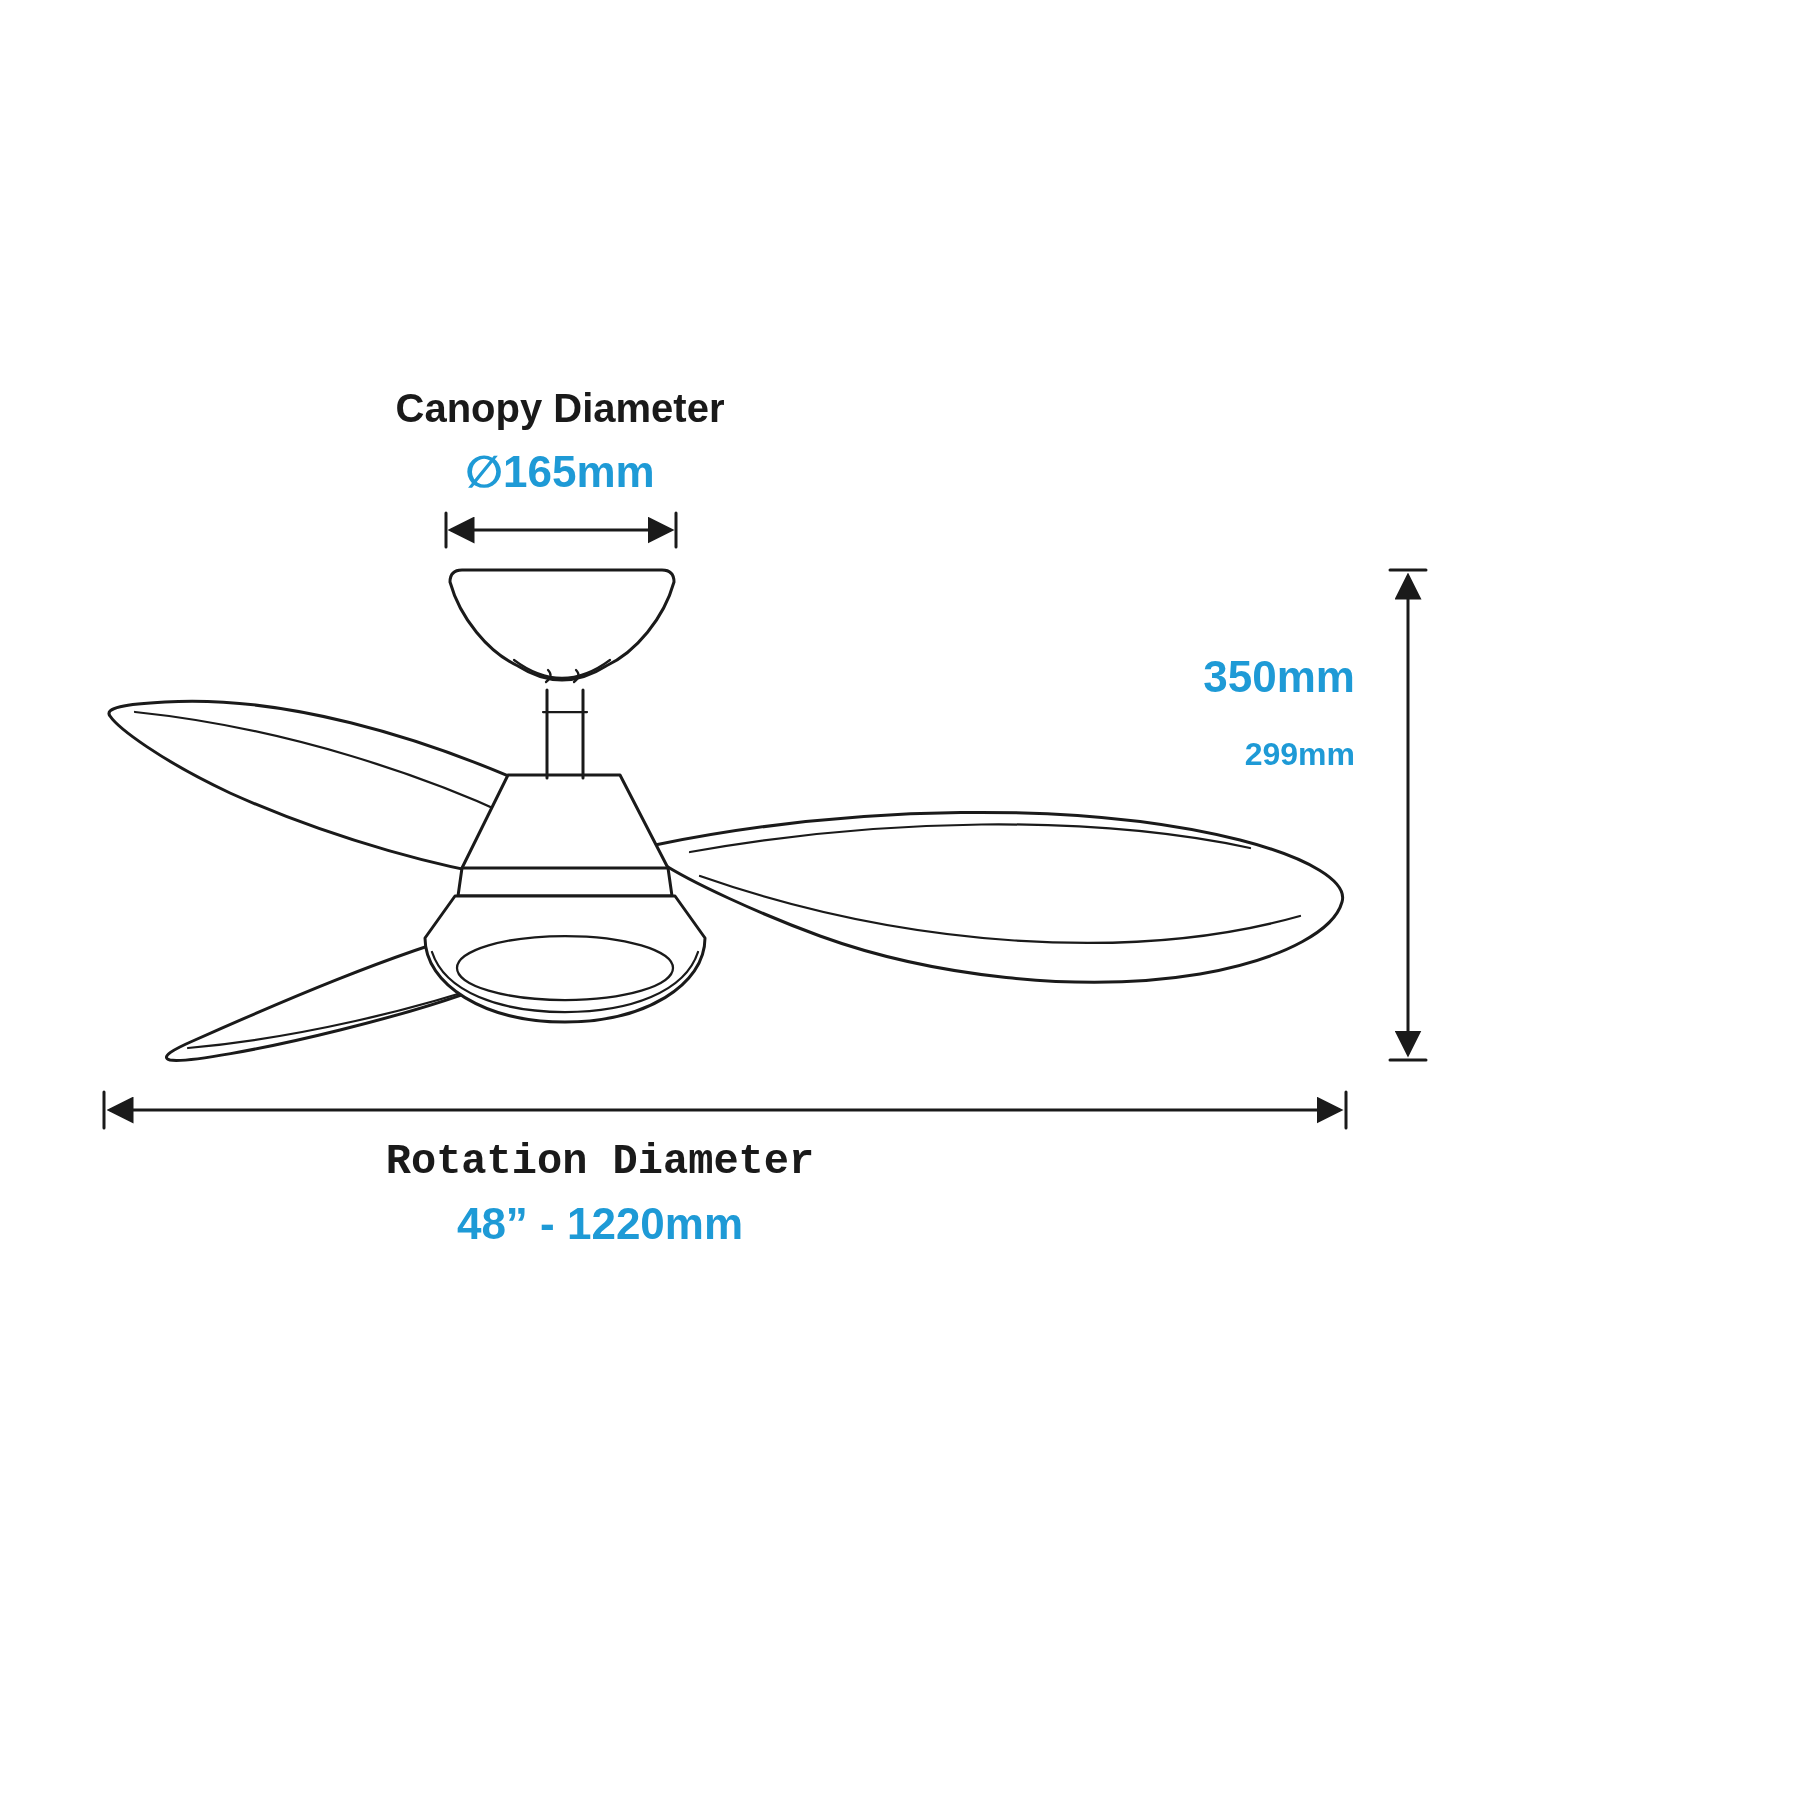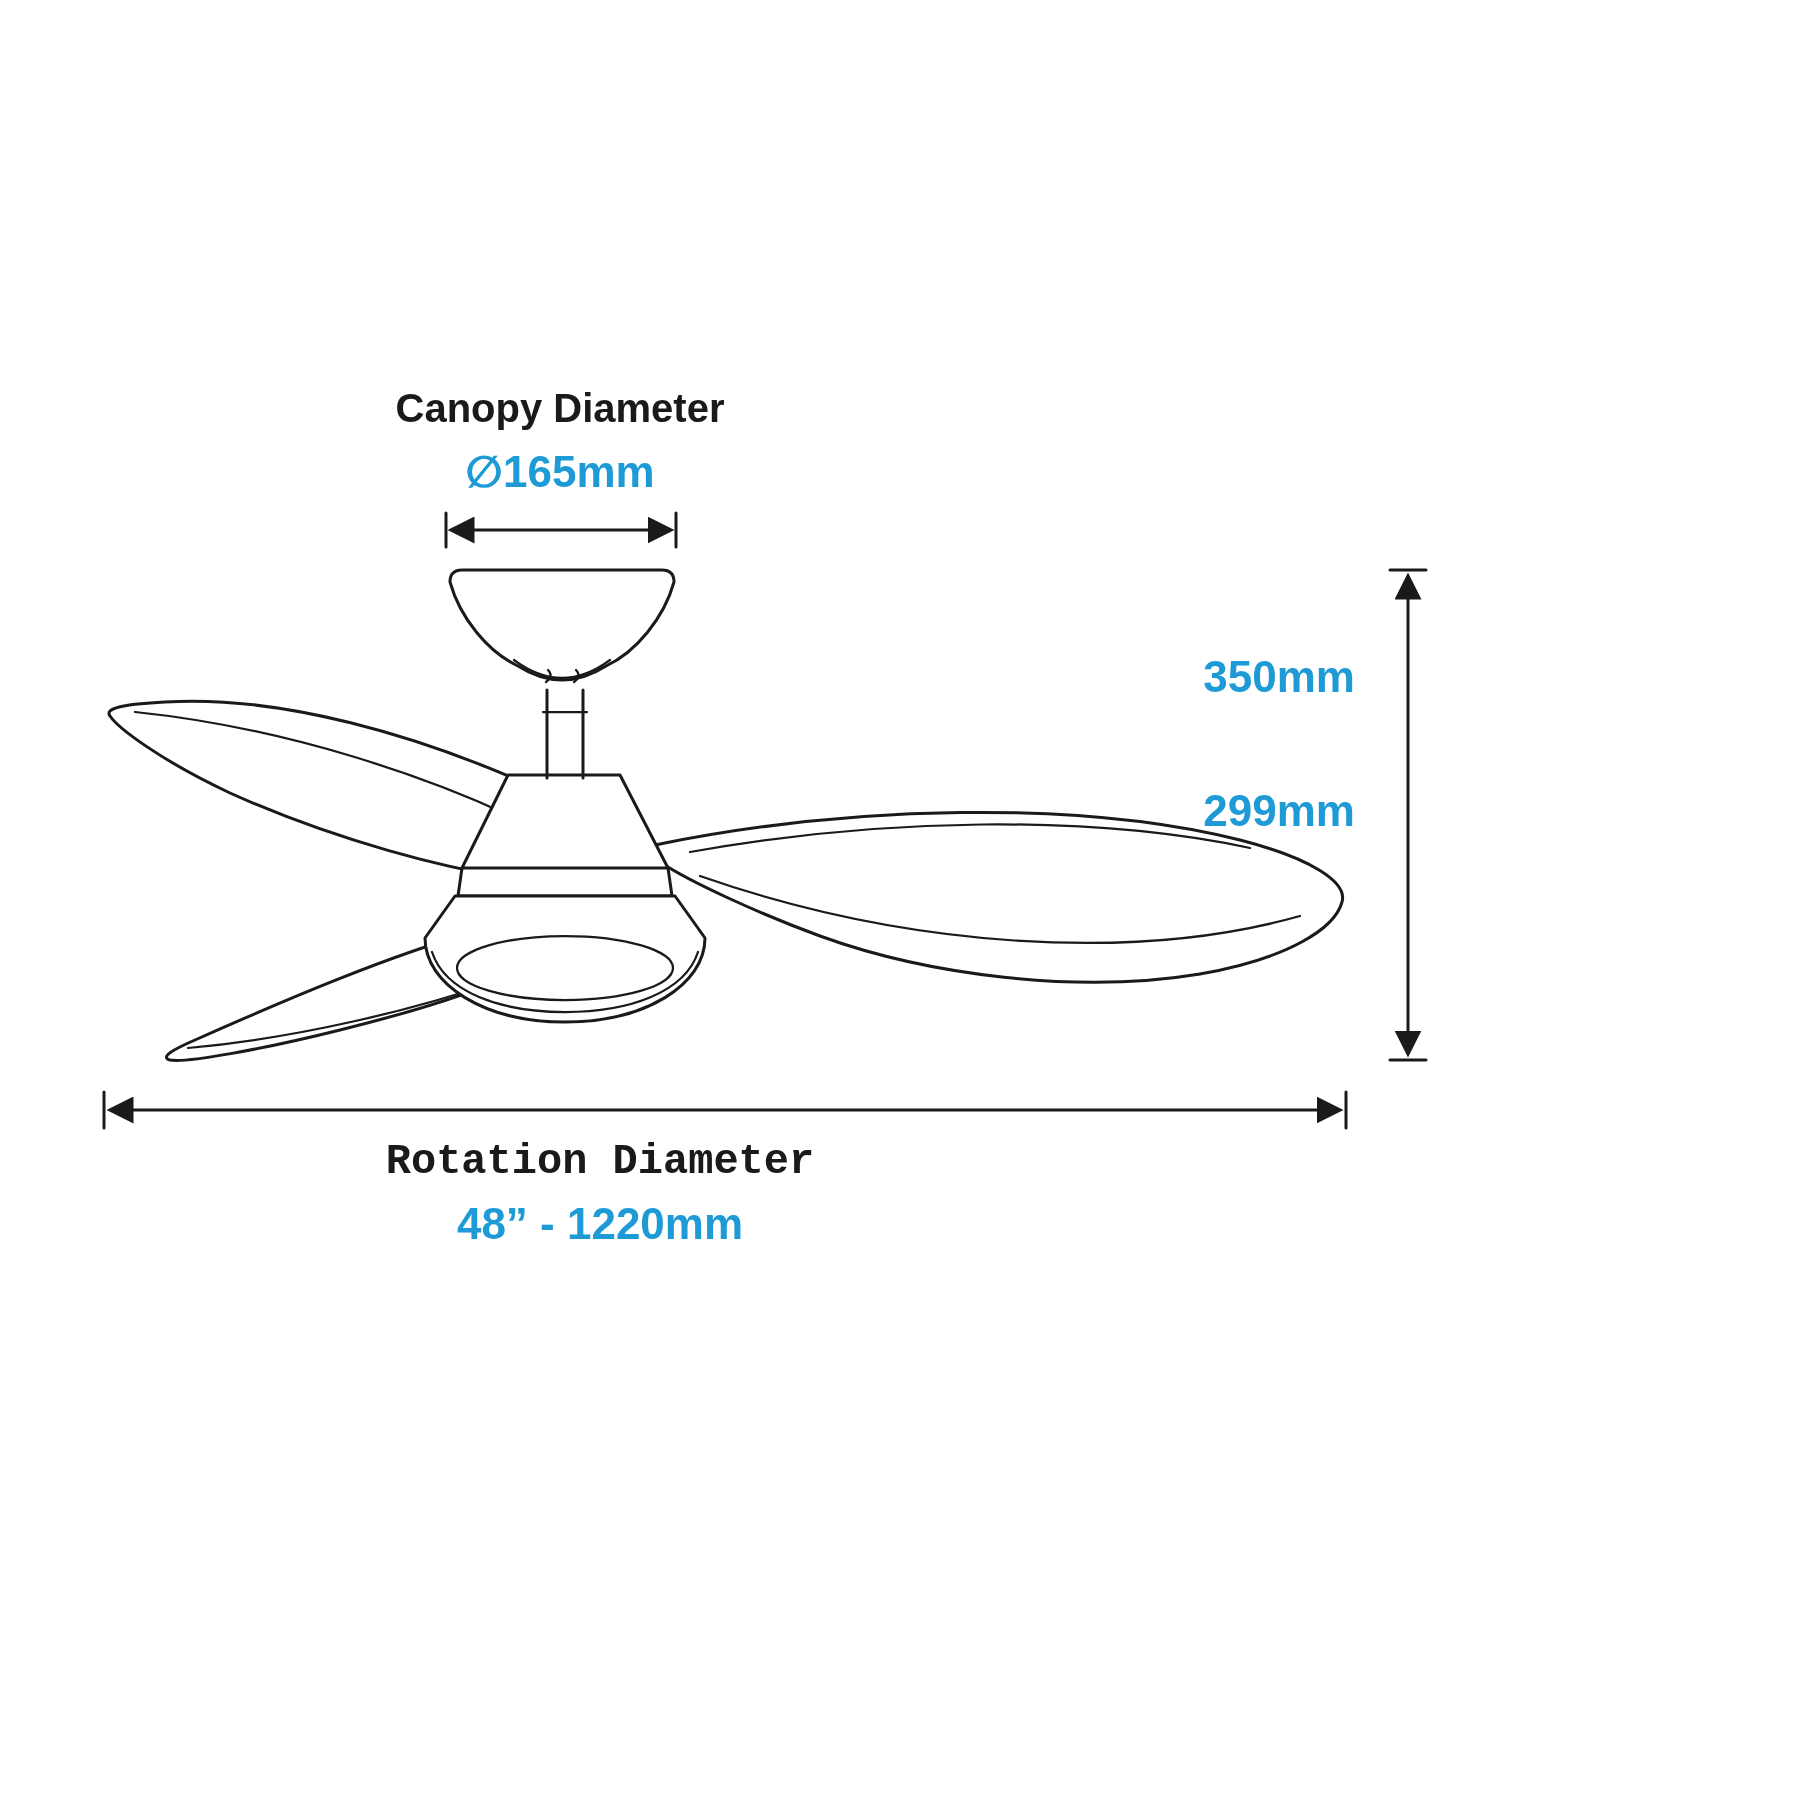--- a/index.html
+++ b/index.html
@@ -21,21 +21,21 @@
   .value{color:var(--accent);font-weight:700;}
   .center{transform:translate(-50%,-50%);}
   .right{text-align:right;}
 
   .canopy-label{left:560px;top:408px;font-size:40px;}
   .canopy-value{left:560px;top:472px;font-size:44px;text-align:center;}
 
   .motor-label{right:445px;top:566px;font-size:38px;}
   .motor-value{right:445px;top:624px;font-size:44px;margin-top:28px;}
   .blade-label{right:445px;top:708px;font-size:38px;}
-  .blade-value{right:445px;top:786px;font-size:44px;}
+  .blade-value{right:445px;top:736px;font-size:32px;}
 
   .rotation-label{left:600px;top:1162px;font-size:42px;font-family:Liberation Mono, monospace;}
   .rotation-value{left:600px;top:1224px;font-size:44px;}
 
   
   .fan path, .fan line, .fan ellipse{
     stroke:var(--ink);
     stroke-width:3;
     fill:none;
     stroke-linecap:round;

